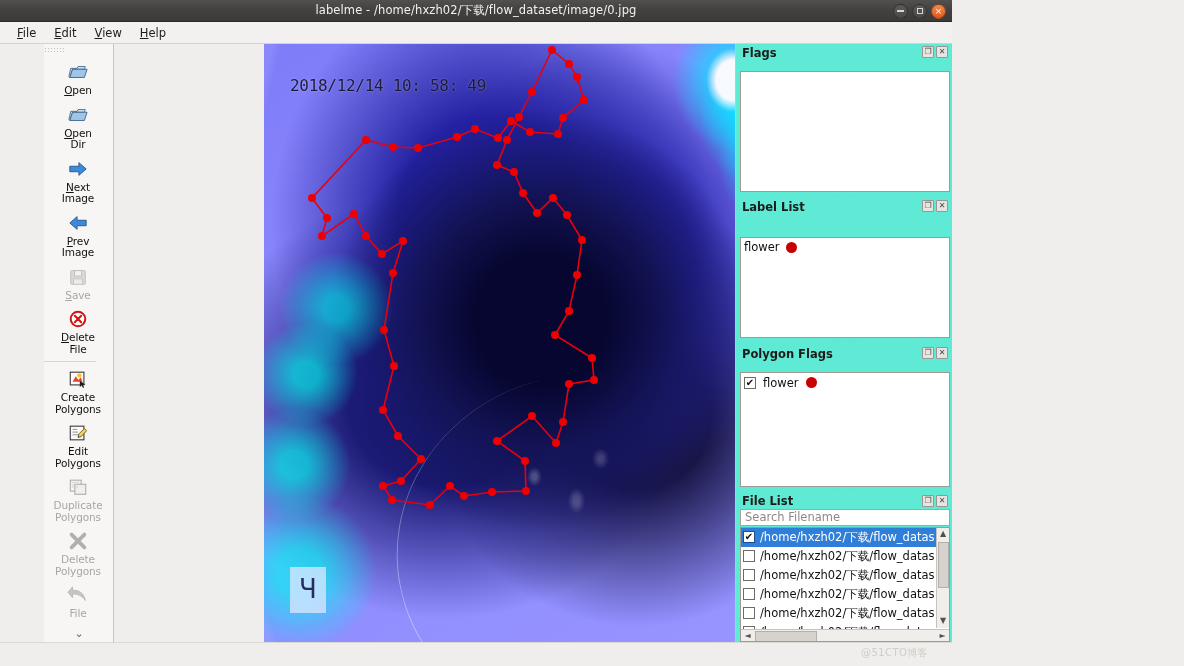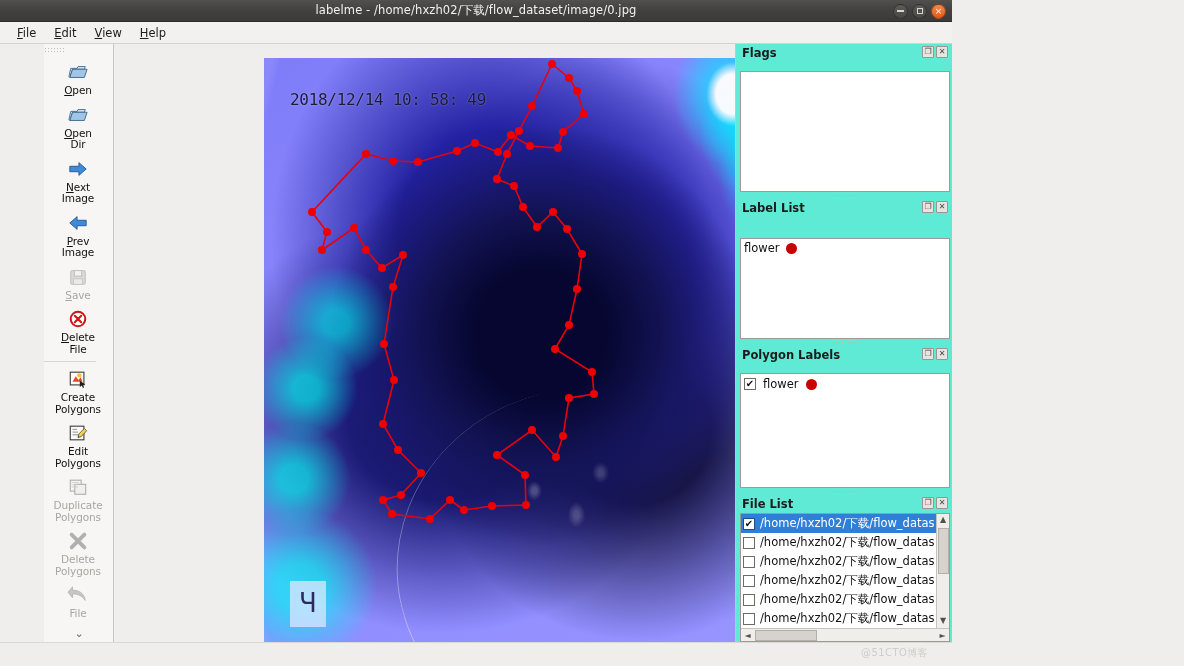--- a/index.html
+++ b/index.html
@@ -97,21 +97,21 @@
   .canvas-wrap {
     flex: 1 1 auto; background: #efeeec;
     border-right: 1px solid #c9c6c1;
     position: relative; overflow: hidden;
   }
   .canvas-scroll {
     position: absolute; left: 0; top: 0; right: 0; bottom: 0;
     background: #efeeec;
   }
   .img-holder {
-    position: absolute; left: 150px; top: 14px;
+    position: absolute; left: 150px; top: 0;
     width: 601px; height: 601px;
     overflow: hidden;
   }
   .photo {
     position: absolute; inset: 0;
     background:
       radial-gradient(circle at 12% 44%, rgba(0,255,238,.55) 0 2%, rgba(0,220,230,0) 9%),
       radial-gradient(circle at 7% 55%, rgba(0,255,238,.6) 0 2%, rgba(0,220,230,0) 8%),
       radial-gradient(circle at 5% 70%, rgba(0,255,238,.6) 0 2%, rgba(0,220,230,0) 8%),
       radial-gradient(circle at 6% 88%, rgba(0,255,238,.6) 0 3%, rgba(0,220,230,0) 10%),
@@ -498,21 +498,21 @@
           </div>
         </div>
       </div>
 
       <div class="panel-splitter">
           <span></span>
         </div>
 
       <div class="panel" style="flex:0 0 142px;">
         <div class="panel-title">
-          <span>Polygon Labels</span>
+          <span>Polygon Flags</span>
           <span class="dock-btns">
             <span class="dock-btn">❐</span>
             <span class="dock-btn">✕</span>
           </span>
         </div>
         <div class="panel-body">
           <div class="list-row" style="gap:7px;padding-top:3px;">
             <span class="cbx">✔</span>
             <span>flower</span>
             <span class="dot" id="polylabel-dot-0" style="background: rgb(200, 0, 0);"></span>
@@ -524,20 +524,23 @@
           <span></span>
         </div>
 
       <div class="panel" style="flex:1 1 auto;min-height:0;">
         <div class="panel-title">
           <span>File List</span>
           <span class="dock-btns">
             <span class="dock-btn">❐</span>
             <span class="dock-btn">✕</span>
           </span>
+        </div>
+        <div class="search-box">
+          <span>Search Filename</span>
         </div>
         <div class="filelist">
           <div class="filelist-rows" id="file-rows">
               <div class="file-row selected">
                 <span class="cbx">✔</span>
                 <span>/home/hxzh02/下载/flow_datas</span>
               </div>
               <div class="file-row">
                 <span class="cbx"></span>
                 <span>/home/hxzh02/下载/flow_datas</span>

